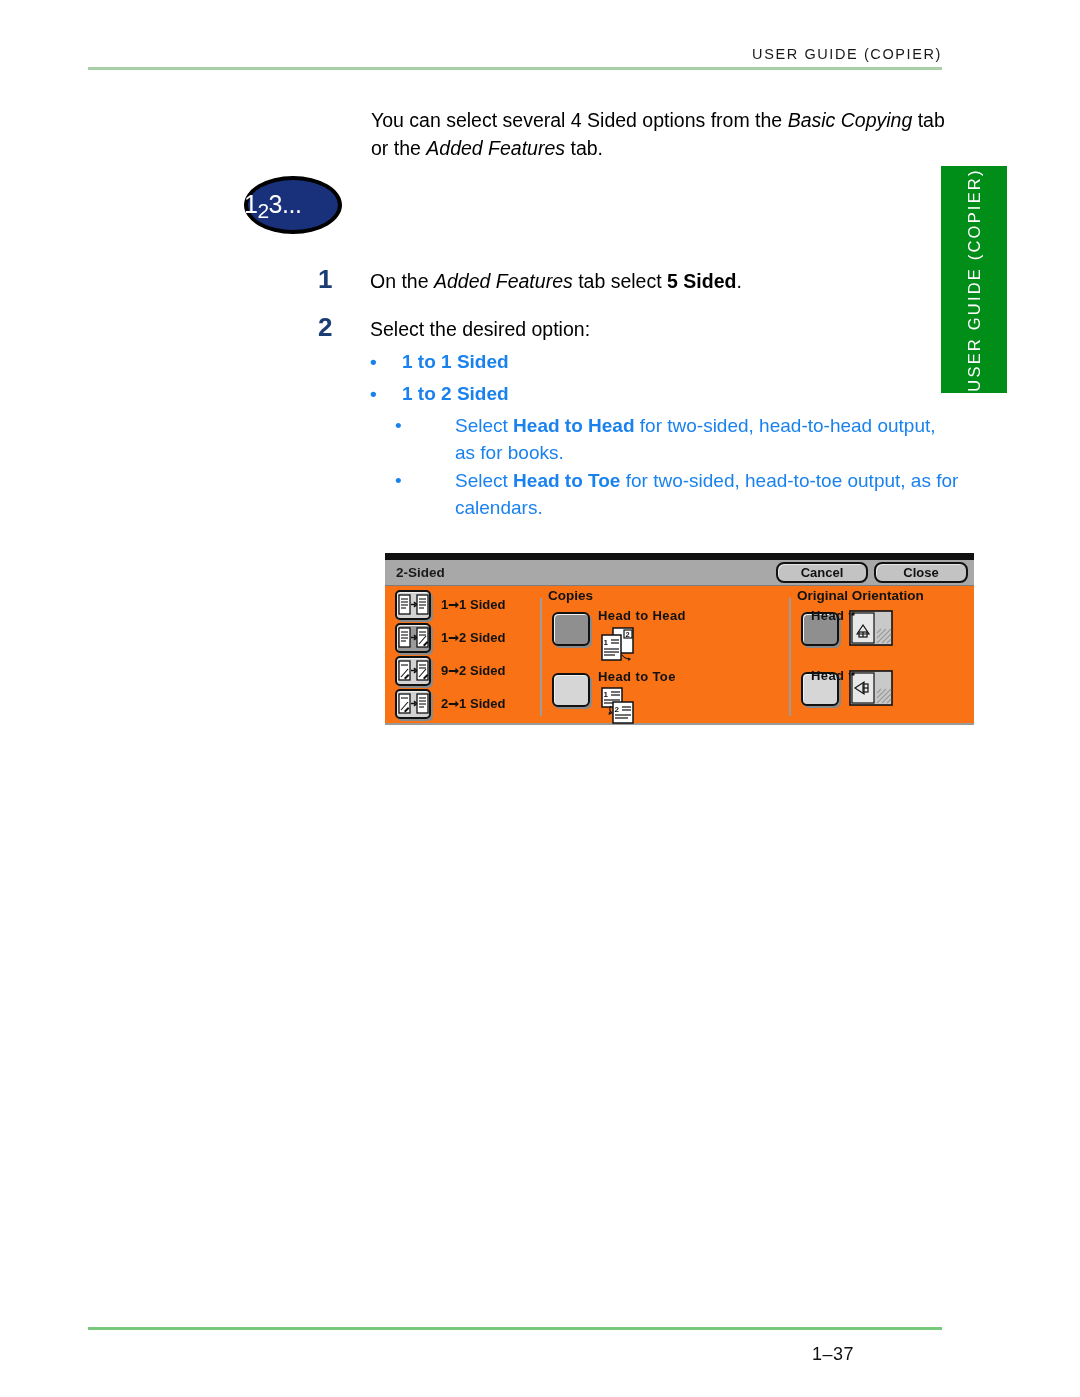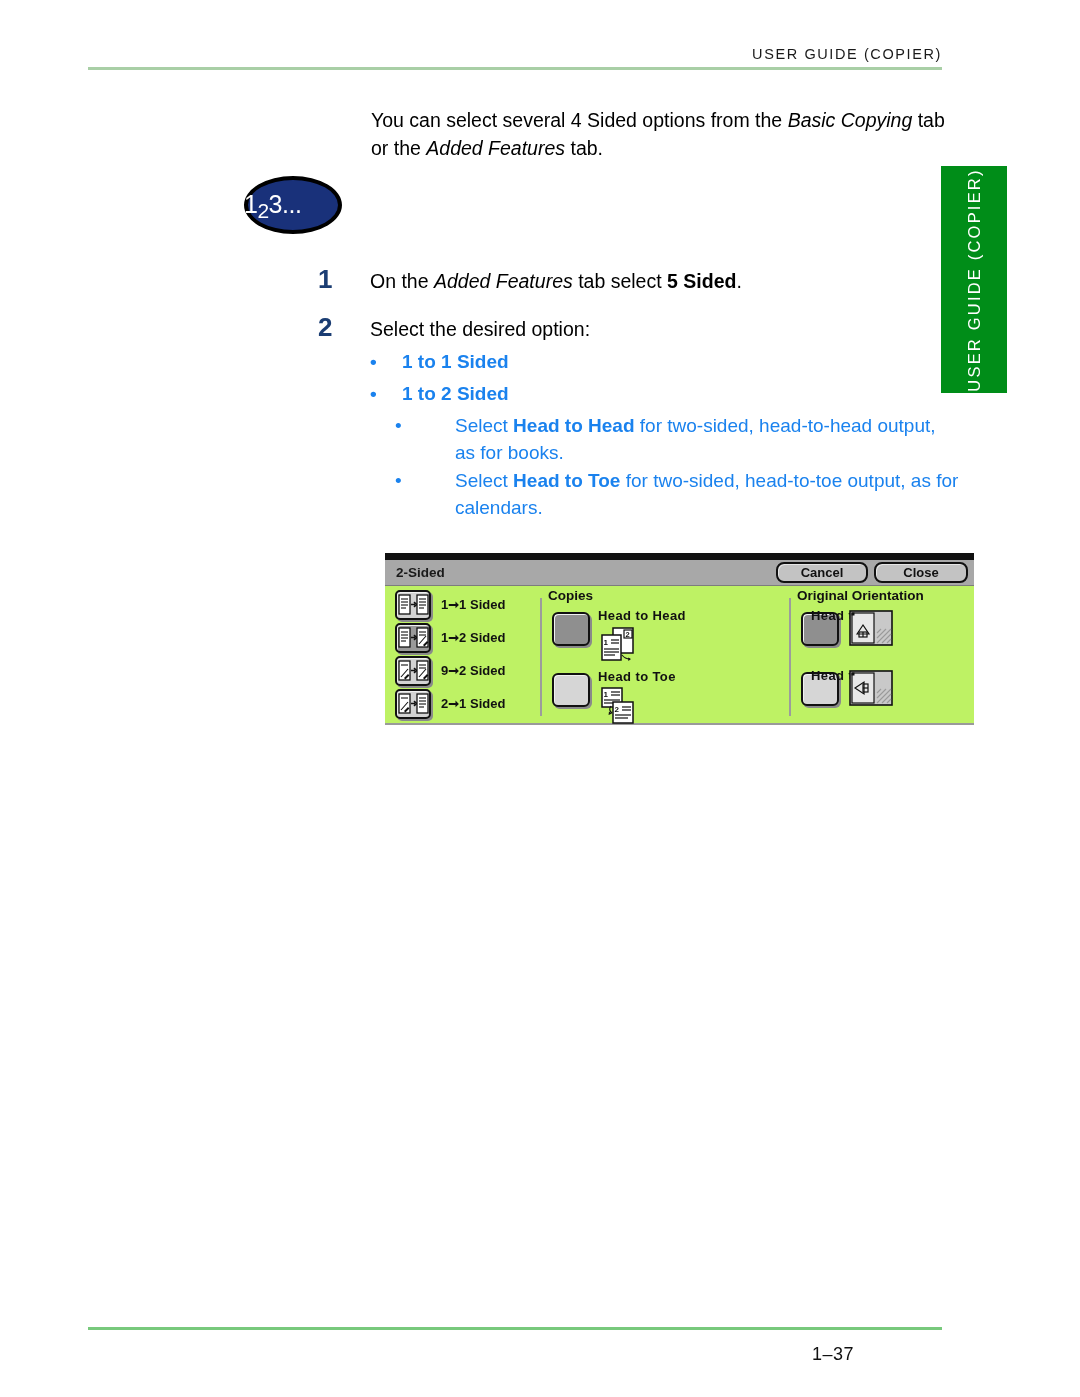--- a/index.html
+++ b/index.html
@@ -247,21 +247,21 @@
   }
   #btn-cancel { right: 106px; width: 92px; }
   #btn-close  { right: 6px;   width: 94px; }
 
   #dialog-body {
     position: absolute;
     left: 0;
     top: 33px;
     width: 100%;
     height: 139px;
-    background: #bef264;
+    background: #f97316;
     border-bottom: 2px solid #9a9a9a;
     box-sizing: border-box;
   }
 
   
   #sided-options {
     position: absolute;
     left: 10px;
     top: 4px;
     width: 140px;

